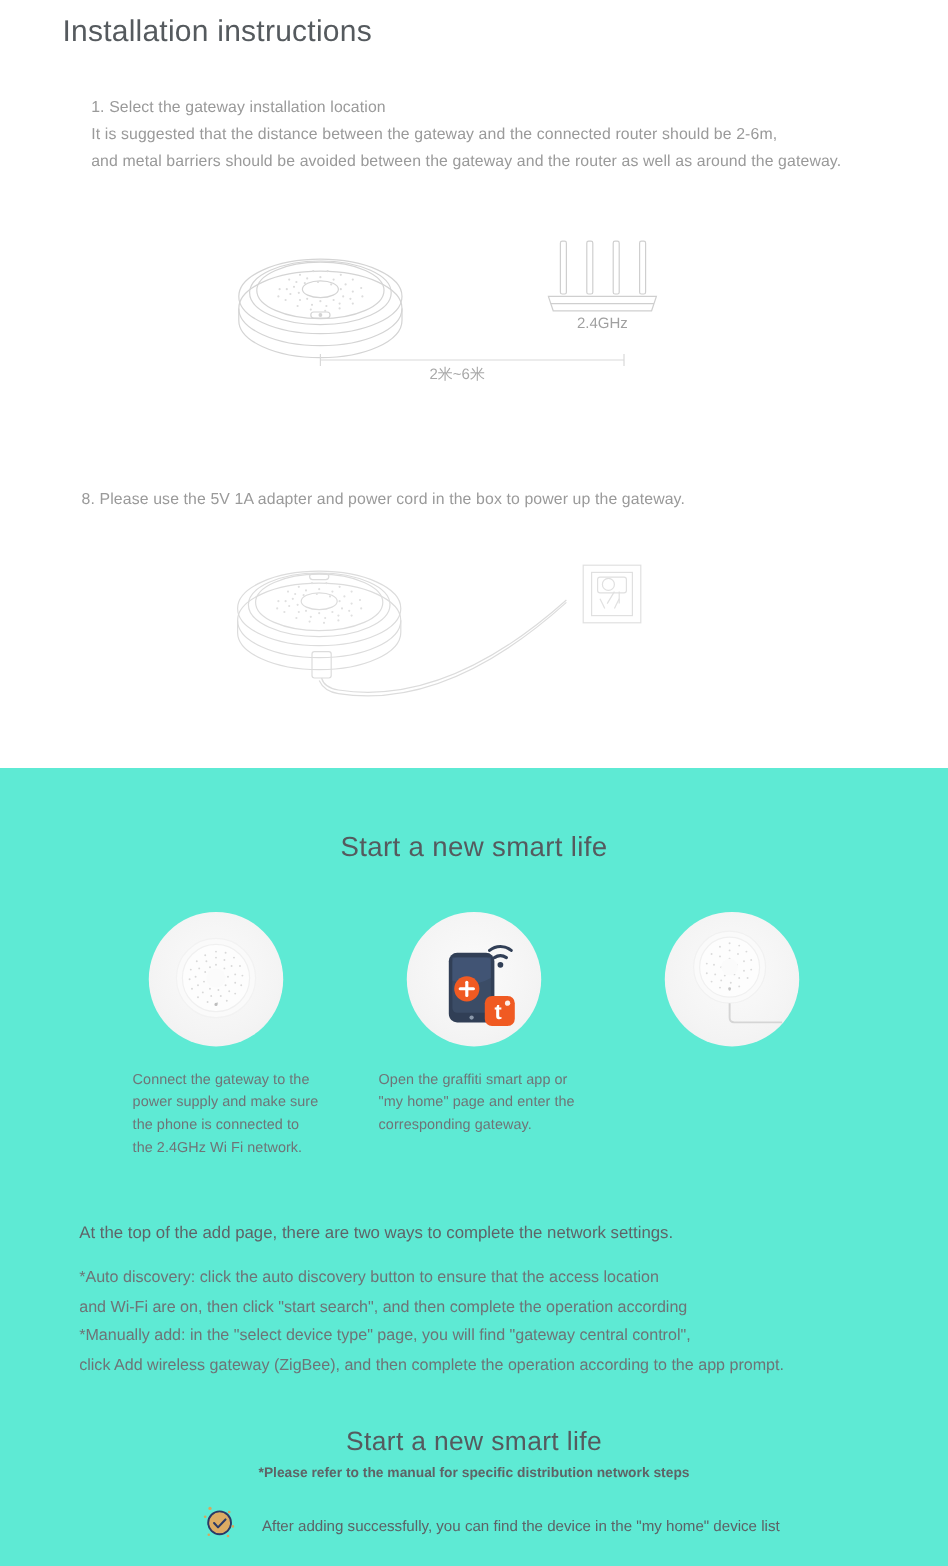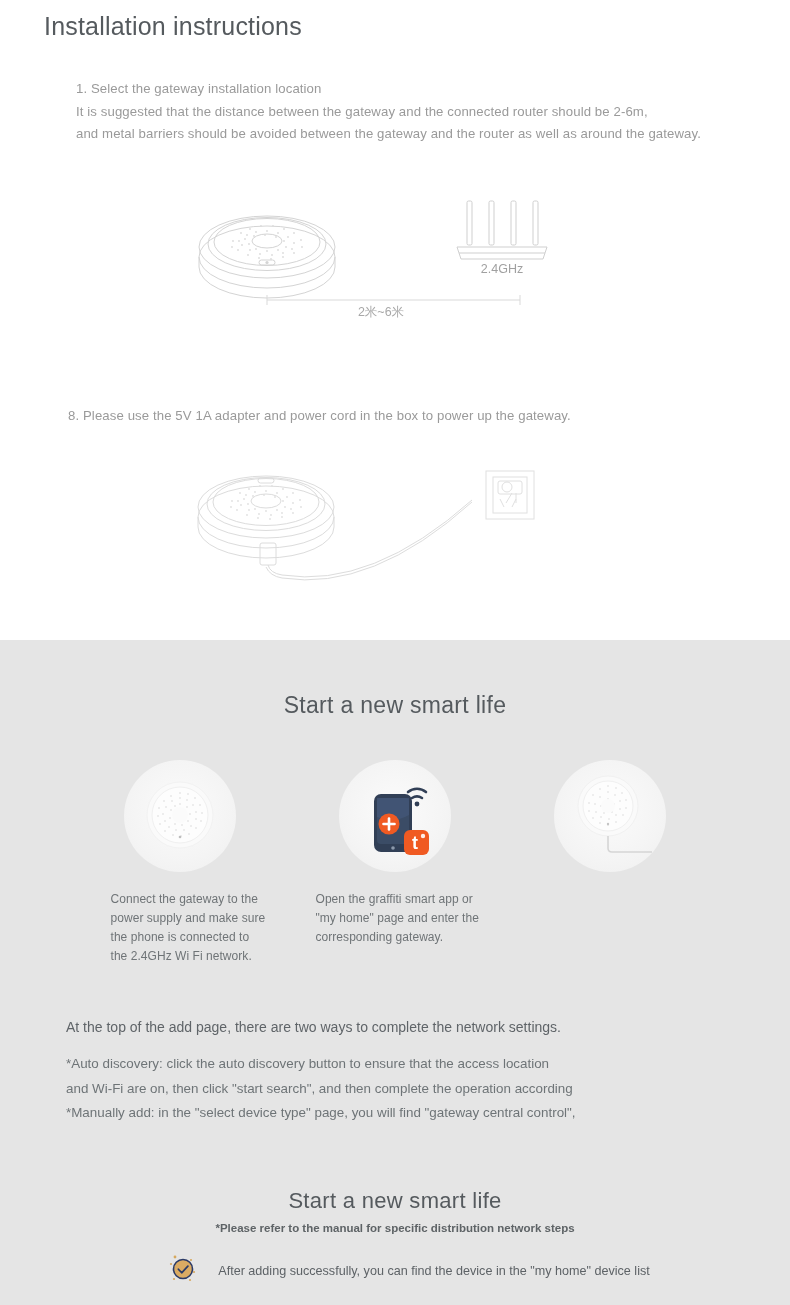--- a/index.html
+++ b/index.html
@@ -17,21 +17,21 @@
 
   
   .section-white {
     position: relative;
     width: 790px;
     height: 640px;
     background: #ffffff;
   }
   .page-title {
     position: absolute;
-    left: 44px;
+    left: 52px;
     top: 12px;
     font-size: 25px;
     font-weight: 400;
     color: #555a5e;
     letter-spacing: .2px;
     white-space: nowrap;
   }
   .step-block { position: absolute; left: 68px; }
   .step-line {
     font-size: 13.2px;
@@ -47,21 +47,21 @@
   #illus1 { left: 195px; top: 185px; }
   #illus2 { left: 190px; top: 445px; }
 
   
   .section-grey {
     position: absolute;
     left: 0;
     top: 640px;
     width: 790px;
     height: 665px;
-    background: #e5e5e5;
+    background: #5eead4;
   }
   .grey-title {
     text-align: center;
     font-size: 23px;
     color: #555a5e;
     font-weight: 400;
     position: absolute;
     left: 0; right: 0;
     top: 52px;
     letter-spacing: .3px;
@@ -445,20 +445,21 @@
   </div>
 
   <div class="copy-block" id="copy-lead">
     <div class="copy-lead-line">At the top of the add page, there are two ways to complete the network settings.</div>
   </div>
 
   <div class="copy-block" id="copy-body">
     <div class="copy-line">*Auto discovery: click the auto discovery button to ensure that the access location</div>
     <div class="copy-line">and Wi-Fi are on, then click "start search", and then complete the operation according</div>
     <div class="copy-line">*Manually add: in the "select device type" page, you will find "gateway central control",</div>
+    <div class="copy-line">click Add wireless gateway (ZigBee), and then complete the operation according to the app prompt.</div>
   </div>
 
   <div class="footer-title">Start a new smart life</div>
   <div class="footer-sub">*Please refer to the manual for specific distribution network steps</div>
 
   <div class="footer-row">
     <span class="footer-check">
       <svg width="34" height="34" viewBox="0 0 34 34">
         <circle cx="9" cy="5" r="1.4" fill="#d6a85e"></circle>
         <circle cx="25" cy="8" r="1.1" fill="#d6a85e"></circle>

